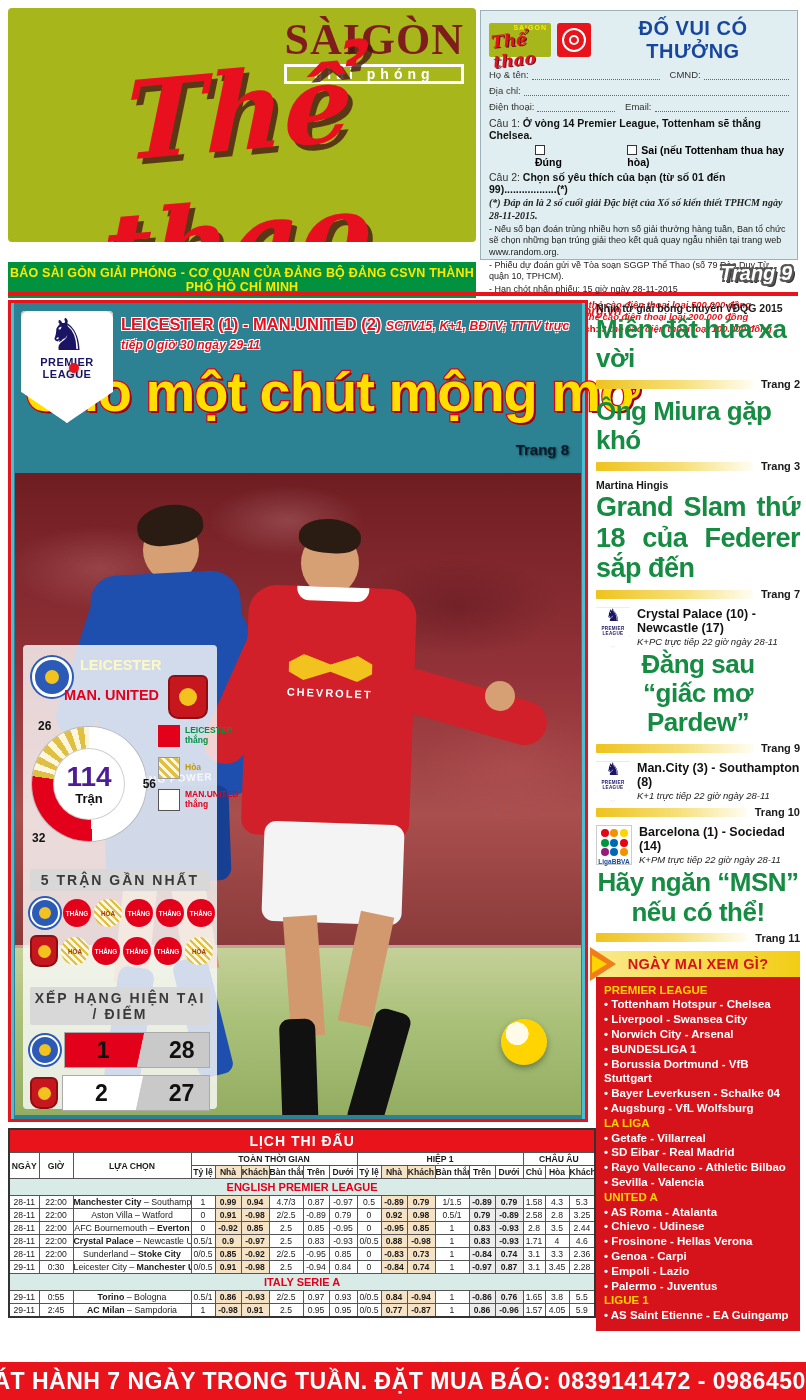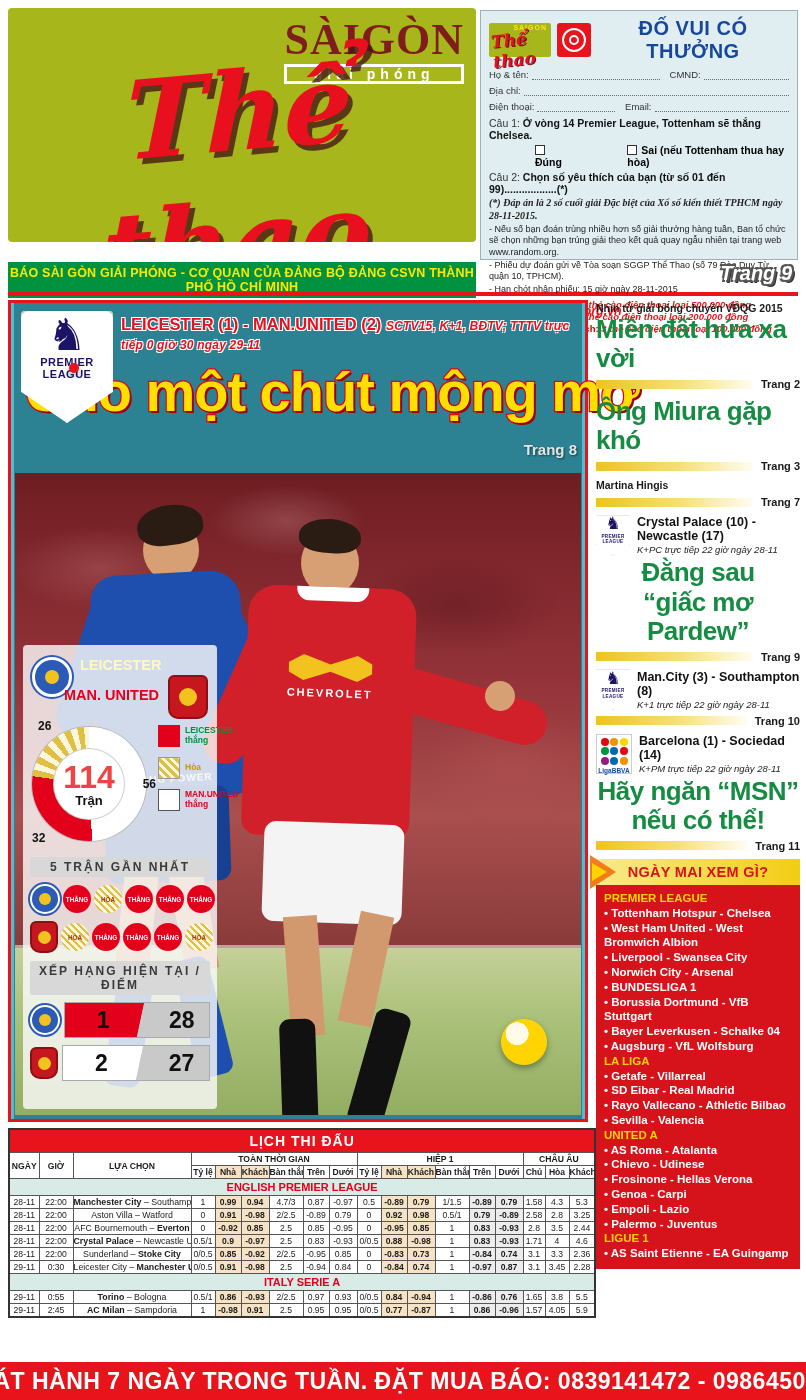--- a/index.html
+++ b/index.html
@@ -62,21 +62,21 @@
     box-shadow:0 0 0 2px #ccc; }
   .pl-shield .lion { font-size:44px; line-height:1; color:#1b1464; display:block; }
   .pl-shield .ball { display:inline-block; width:10px; height:10px; background:#e8131b; border-radius:50%; margin-top:-8px; }
   .pl-shield .pl-text { color:#1b1464; font-weight:800; font-size:11px; line-height:1.05; letter-spacing:.5px; }
   .match-line { margin:12px 10px 0 110px; font-weight:800; font-size:16.5px; color:#e8101e;
     text-shadow:-1px -1px 0 #fff,1px -1px 0 #fff,-1px 1px 0 #fff,1px 1px 0 #fff; }
   .match-line .bc { font-size:12px; font-style:italic; font-weight:bold; letter-spacing:.2px; }
   .headline { margin:6px 6px 0 14px; font-size:56px; font-weight:800; letter-spacing:-1px; color:#ffdf00;
     -webkit-text-stroke:2.5px #e3001b; paint-order:stroke fill; white-space:nowrap;
     text-shadow:2px 2px 0 #a00000; }
-  .feature-page { position:absolute; right:8px; top:138px; color:#e5e5e5; font-weight:bold; font-size:15px;
+  .feature-page { position:absolute; right:16px; top:138px; color:#0f172a; font-weight:bold; font-size:15px;
     text-shadow:1px 1px 2px #044; z-index:5; }
 
   
   .photo { position:absolute; left:4px; right:4px; top:170px; bottom:4px; overflow:hidden; }
   .crowd { position:absolute; inset:0 0 26% 0;
     background:
       radial-gradient(130px 60px at 15% 20%, rgba(220,150,150,.25), transparent 70%),
       radial-gradient(110px 50px at 48% 10%, rgba(235,190,190,.22), transparent 70%),
       radial-gradient(150px 70px at 78% 28%, rgba(90,20,28,.45), transparent 70%),
       radial-gradient(130px 80px at 88% 62%, rgba(190,90,95,.3), transparent 70%),
@@ -139,36 +139,36 @@
   .badge-lei.big { position:absolute; left:2px; top:4px; }
   .badge-mu { width:40px; height:44px; background:#c6171e; border-radius:6px 6px 10px 10px; border:2px solid #8d0f14; position:relative; }
   .badge-mu::after { content:""; position:absolute; left:50%; top:50%; width:18px; height:18px; margin:-9px 0 0 -9px;
     background:#f2c21e; border-radius:50%; }
   .badge-mu.big { position:absolute; right:2px; top:22px; }
   .donut-row { display:flex; margin-top:6px; }
   .donut-wrap { position:relative; width:122px; height:128px; flex:0 0 auto; }
   .donut { position:absolute; left:2px; top:6px; width:114px; height:114px; border-radius:50%; box-shadow:0 0 0 1px #b9b9b9; }
   .donut-hole { position:absolute; left:24px; top:28px; width:70px; height:70px; border-radius:50%; background:#fff;
     display:flex; flex-direction:column; align-items:center; justify-content:center; box-shadow:0 0 0 1px #cfcfcf; }
-  .donut-total { font-size:32px; font-weight:800; color:#ef4444; line-height:1; }
+  .donut-total { font-size:28px; font-weight:800; color:#4c1d95; line-height:1; }
   .donut-total-label { font-size:13px; font-weight:800; color:#111; }
   .d-lab { position:absolute; font-weight:800; font-size:12px; color:#111; }
   .d-lab.v26 { left:8px; top:-2px; }
   .d-lab.v56 { right:-4px; top:56px; }
   .d-lab.v32 { left:2px; bottom:4px; }
   .legend { flex:1; display:flex; flex-direction:column; gap:10px; padding:4px 0 0 6px; }
   .leg-item { display:flex; gap:5px; align-items:center; }
   .leg-sq { width:22px; height:22px; flex:0 0 auto; border:1px solid #999; }
   .leg-sq.red { background:#e3001b; border-color:#e3001b; }
   .leg-sq.hatch { background:repeating-linear-gradient(45deg,#dfc043 0 3px,#fdf6df 3px 6px); }
   .leg-sq.white { background:#fff; border:1.5px solid #555; }
   .leg-lab { font-size:8.5px; font-weight:800; line-height:1.15; }
   .leg-lab.green { color:#00913f; } .leg-lab.yellow { color:#c59a00; } .leg-lab.red { color:#e3001b; }
-  .ig-bar { margin-top:8px; background:#d8d8d8; color:#3a3a3a; font-weight:800; letter-spacing:2px;
-    text-align:center; font-size:12px; padding:3px 0; border-radius:2px; }
+  .ig-bar { margin-top:20px; background:#d8d8d8; color:#3a3a3a; font-weight:800; letter-spacing:2px;
+    text-align:center; font-size:14px; padding:3px 0; border-radius:2px; }
   .form-row { display:flex; align-items:center; gap:3px; margin-top:7px; }
   .form-row .fr-badge { flex:0 0 auto; }
   .badge-lei.sm { width:30px; height:30px; border-width:2px; }
   .badge-lei.sm::after { inset:7px; }
   .badge-mu.sm { width:28px; height:32px; }
   .badge-mu.sm::after { width:13px; height:13px; margin:-6.5px 0 0 -6.5px; }
   .f-circle { width:28px; height:28px; border-radius:50%; display:flex; align-items:center; justify-content:center;
     font-size:6.3px; font-weight:800; flex:0 0 auto; }
   .f-circle.thang { background:#e3001b; color:#fff; }
   .f-circle.hoa { background:repeating-linear-gradient(45deg,#dfc043 0 2.5px,#fdf6df 2.5px 5px); color:#a33c10; }
@@ -461,20 +461,21 @@
       </div>
       <div class="rc-block">
         <div class="rc-headline md">Ông Miura gặp khó</div>
         <div class="pagebar">
           <span class="bar"></span>
           <span class="pg">Trang 3</span>
         </div>
       </div>
       <div class="rc-block">
         <div class="rc-kicker">Martina Hingis</div>
+        <div class="rc-headline lg">Grand Slam thứ 18 của Federer sắp đến</div>
         <div class="pagebar">
           <span class="bar"></span>
           <span class="pg">Trang 7</span>
         </div>
       </div>
       <div class="rc-block">
         <div class="rc-match">
           <div class="pl-badge-sm">
             <span class="lion">♞</span>
             <div class="pl-text">PREMIER LEAGUE</div>
@@ -533,21 +534,20 @@
           <span class="pg">Trang 11</span>
         </div>
       </div>
       <div class="tm-titlebar">
         <span class="tm-arrow"></span>
         <span class="tm-title">NGÀY MAI XEM GÌ?</span>
       </div>
       <div class="tm-box">
         <div class="tm-sec">PREMIER LEAGUE</div>
         <div class="tm-item">• Tottenham Hotspur - Chelsea</div>
-        <div class="tm-item">• West Ham United - West Bromwich Albion</div>
         <div class="tm-item">• Liverpool - Swansea City</div>
         <div class="tm-item">• Norwich City - Arsenal</div>
         <div class="tm-item">• BUNDESLIGA 1</div>
         <div class="tm-item">• Borussia Dortmund - VfB Stuttgart</div>
         <div class="tm-item">• Bayer Leverkusen - Schalke 04</div>
         <div class="tm-item">• Augsburg - VfL Wolfsburg</div>
         <div class="tm-sec">LA LIGA</div>
         <div class="tm-item">• Getafe - Villarreal</div>
         <div class="tm-item">• SD Eibar - Real Madrid</div>
         <div class="tm-item">• Rayo Vallecano - Athletic Bilbao</div>

